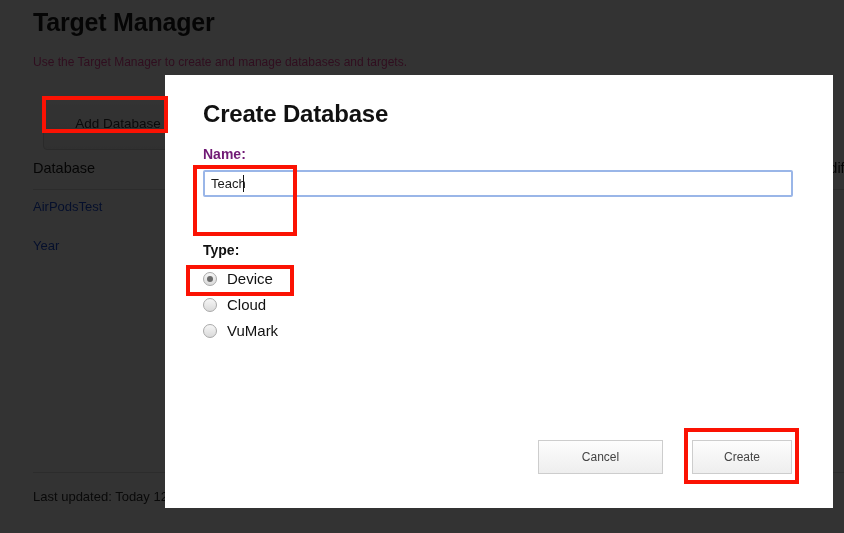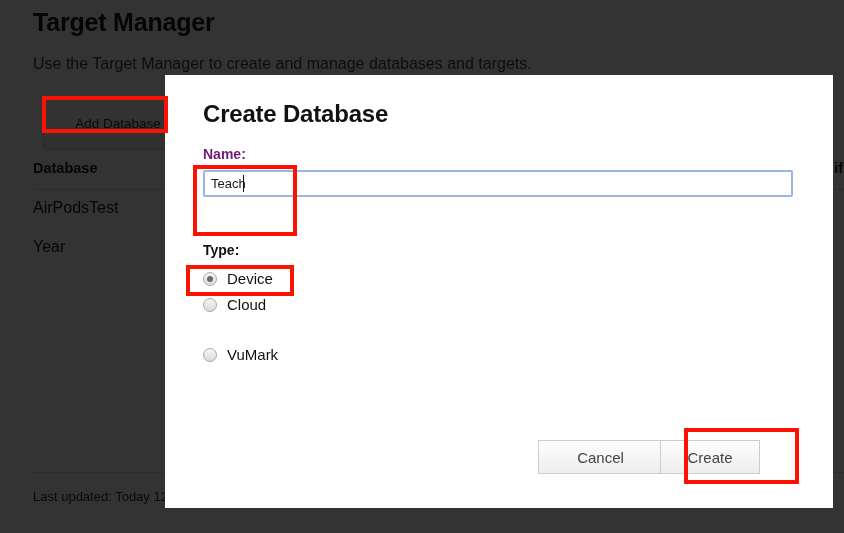--- a/index.html
+++ b/index.html
@@ -49,22 +49,22 @@
     font-weight: bold;
     color: #1b1b1b;
     letter-spacing: -0.2px;
     white-space: nowrap;
   }
 
   #page-subtitle {
     position: absolute;
     left: 0;
     top: 55px;
-    font-size: 16px;
-    color: #404040;
+    font-size: 12px;
+    color: #ec4899;
     white-space: nowrap;
   }
 
   #add-db-button {
     position: absolute;
     left: 10px;
     top: 97px;
     width: 150px;
     height: 53px;
     border: 1px solid #cfcfcf;
@@ -88,37 +88,37 @@
   }
   .tbl-head {
     position: relative;
     height: 29px;
     border-bottom: 1px solid #dcdcdc;
   }
   .tbl-head .th {
     position: absolute;
     top: 0;
     font-size: 14.5px;
-    font-weight: bold;
+    font-weight: normal;
     color: #1b1b1b;
     white-space: nowrap;
   }
   .th-name { left: 0; }
   .th-last { right: 8px; }
 
   .tbl-row {
     position: relative;
     height: 39px;
   }
   .tbl-row .cell-name {
     position: absolute;
     left: 0;
     top: 9px;
-    font-size: 16px;
-    color: #0f172a;
+    font-size: 13px;
+    color: #1d4ed8;
     white-space: nowrap;
   }
   .tbl-row .cell-val {
     position: absolute;
     right: 8px;
     top: 9px;
     font-size: 14.5px;
     color: #222222;
     white-space: nowrap;
   }
@@ -219,21 +219,21 @@
 
   .radio-row {
     position: absolute;
     left: 38px;
     display: flex;
     align-items: center;
     gap: 10px;
   }
   .radio-row.r0 { top: 195px; }
   .radio-row.r1 { top: 221px; }
-  .radio-row.r2 { top: 247px; margin-top: 24px; }
+  .radio-row.r2 { top: 247px; }
 
   .radio-dot {
     width: 14px;
     height: 14px;
     border-radius: 50%;
     box-sizing: border-box;
     border: 1px solid #a9a9a9;
     background: linear-gradient(#f6f6f6, #dadada);
     position: relative;
     flex: none;
@@ -256,34 +256,34 @@
 
   .modal-btn {
     position: absolute;
     height: 34px;
     box-sizing: border-box;
     border: 1px solid #cdcdcd;
     border-radius: 0;
     background: linear-gradient(#fdfdfd, #eeeeee);
     color: #444444;
     font-family: "Liberation Sans", sans-serif;
-    font-size: 15px;
+    font-size: 12px;
     display: flex;
     align-items: center;
     justify-content: center;
     cursor: pointer;
     white-space: nowrap;
   }
   #cancel-button {
     left: 373px;
     top: 365px;
     width: 125px;
   }
   #create-button {
-    left: 495px;
+    left: 527px;
     top: 365px;
     width: 100px;
   }
 
   
   .annot {
     position: absolute;
     border: 4px solid #fb1203;
     box-sizing: border-box;
     z-index: 40;

